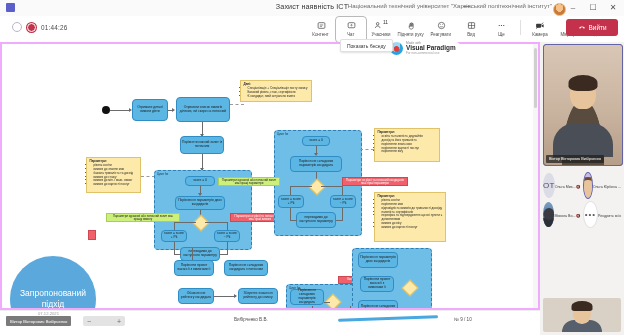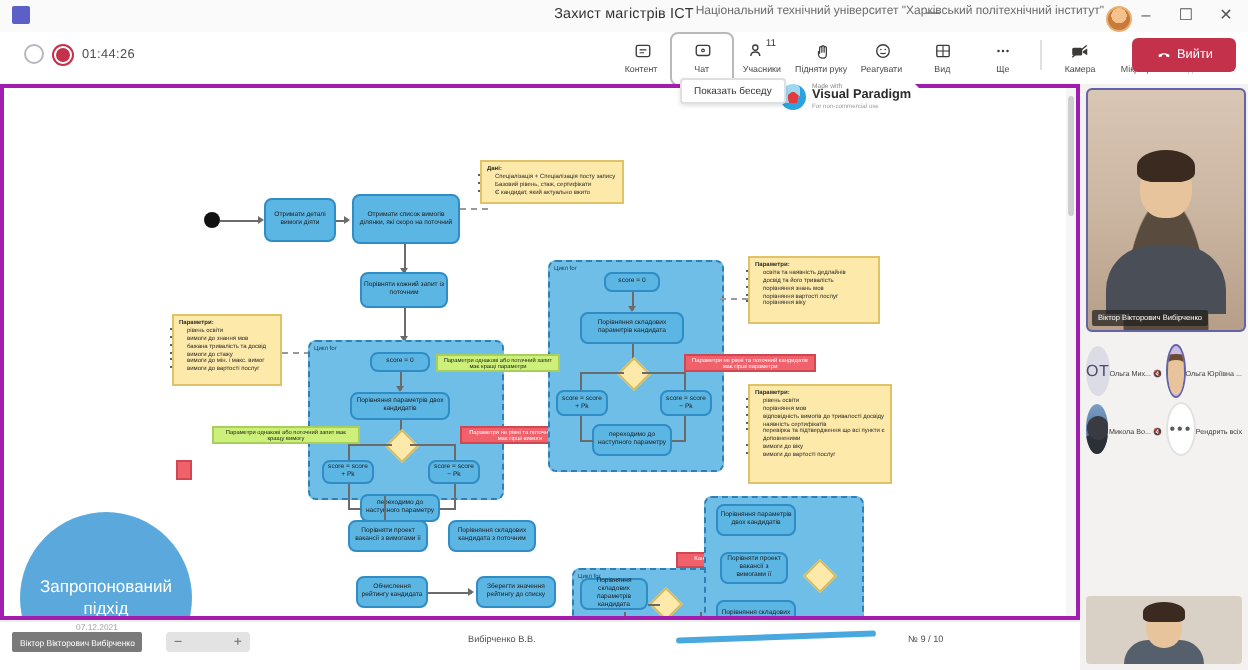--- a/index.html
+++ b/index.html
@@ -35,21 +35,21 @@
   .tool .lb{font-size:4.6px;color:#4a4a4a;margin-top:1px;white-space:nowrap;transform:scale(.96);}
   .tool.sel{outline:1px solid #b9b9b9;border-radius:3px;height:23px;}
   .divider{width:1px;height:15px;background:#e0e0e0;margin:3px 4px 0 4px;}
   .tool.dis .gl,.tool.dis .lb{color:#bdbdbd;}
   .badge{font-size:5px;color:#3b3a39;position:relative;top:-3px;left:0px;}
 
   .leave{position:absolute;right:6px;top:3px;width:52px;height:17px;background:#c4314b;border-radius:3px;
      display:flex;align-items:center;justify-content:center;gap:3px;color:#fff;font-size:6.4px;}
 
   
-  .stage{position:absolute;left:0;top:42px;width:540px;height:268px;background:#a21caf;}
+  .stage{position:absolute;left:0;top:42px;width:540px;height:268px;background:#f0abfc;}
   .slide{position:absolute;left:2px;top:2px;width:536px;height:264px;background:#fff;overflow:hidden;}
 
   .showchat{position:absolute;left:340px;top:39px;height:11px;padding:0 6px;background:#fff;border:1px solid #e0e0e0;
      border-radius:2px;display:flex;align-items:center;font-size:5px;color:#333;z-index:30;box-shadow:0 1px 2px rgba(0,0,0,.12);}
 
   
   .vp{position:absolute;left:388px;top:41px;display:flex;align-items:center;gap:3px;background:#fff;
      border-radius:9px;padding:1px 5px 1px 2px;z-index:12;}
   .vp-globe{width:13px;height:13px;border-radius:50%;
      background:radial-gradient(circle at 35% 30%, #9fd7f2 0 45%, #2aa3df 46% 100%);
@@ -136,21 +136,21 @@
   .scrollv{position:absolute;right:0px;top:0;width:5px;height:268px;background:#f6f6f6;}
   .scrollv i{position:absolute;left:1px;top:4px;width:3px;height:60px;background:#cfcfcf;border-radius:2px;display:block;}
 </style>
 </head>
 <body>
 
 <div class="app">
 
   <div class="titlebar">
     <div class="tb-logo"></div>
-    <div class="tb-title">Захист магістрів ICT</div>
+    <div class="tb-title">Захист наявність ICT</div>
     <div class="tb-dash"></div>
     <div class="tb-right">Національний технічний університет "Харківський політехнічний інститут"</div>
     <div class="tb-avatar"></div>
     <div class="tb-btn tb-min">–</div>
     <div class="tb-btn tb-max">☐</div>
     <div class="tb-btn tb-close">✕</div>
   </div>
 
   <div class="toolbar">
     <div class="timer">

